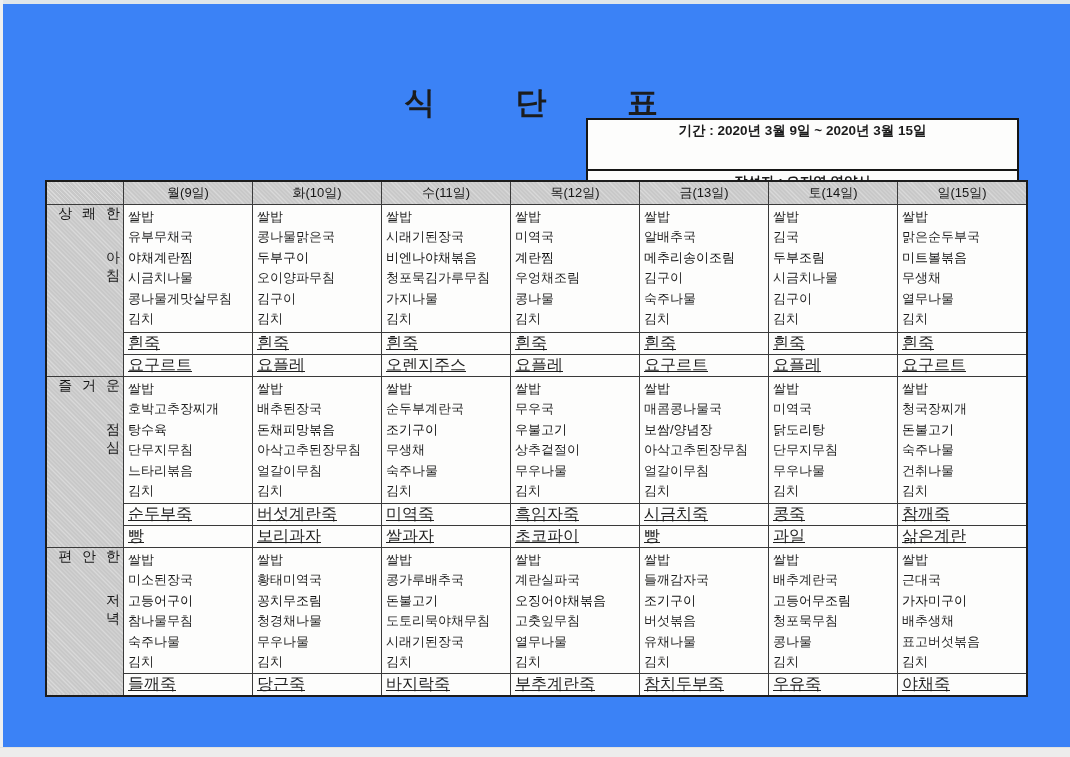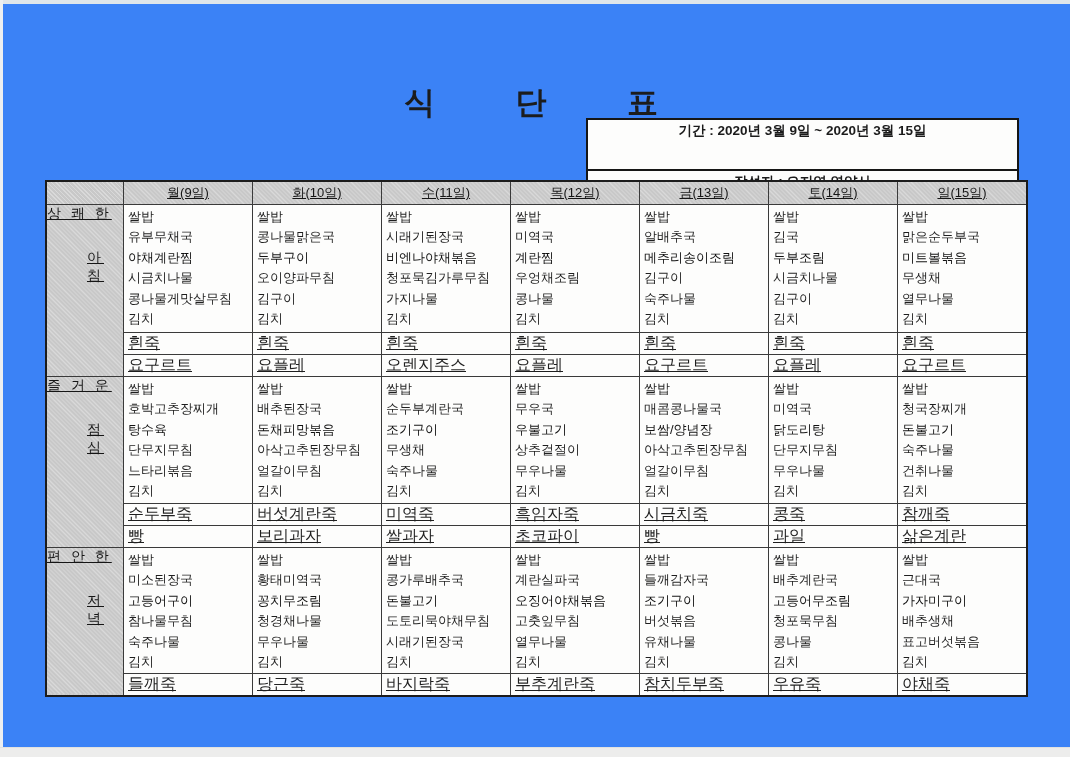--- a/index.html
+++ b/index.html
@@ -61,26 +61,25 @@
     border:1px solid #3a3a3a;
     padding:0;
     font-weight:normal;
     overflow:hidden;
   }
   th.corner{width:76px;}
   th.day-h{width:128px;}
   .gray{
     background:#cecece;
     background-image:repeating-linear-gradient(45deg, rgba(255,255,255,.22) 0 1px, rgba(0,0,0,0.03) 1px 3px);
-    text-decoration:underline;
   }
   tr.hdr{height:23px;}
   tr.hdr th{font-size:13px;color:#161616;text-align:center;vertical-align:middle;}
   td.label-cell{
-    text-align:left;vertical-align:middle;
+    text-align:right;vertical-align:middle;
     font-size:14px;color:#161616;
     letter-spacing:3px;
   }
   td.label-cell .lbl2{margin-top:26px;padding-left:40px;}
   tr.r-main td{vertical-align:top;}
   tr.r-breakfast{height:128px;}
   tr.r-lunch{height:127px;}
   tr.r-dinner{height:124px;}
   .menu-cell{padding:2px 2px 0 4px;}
   .mi{

